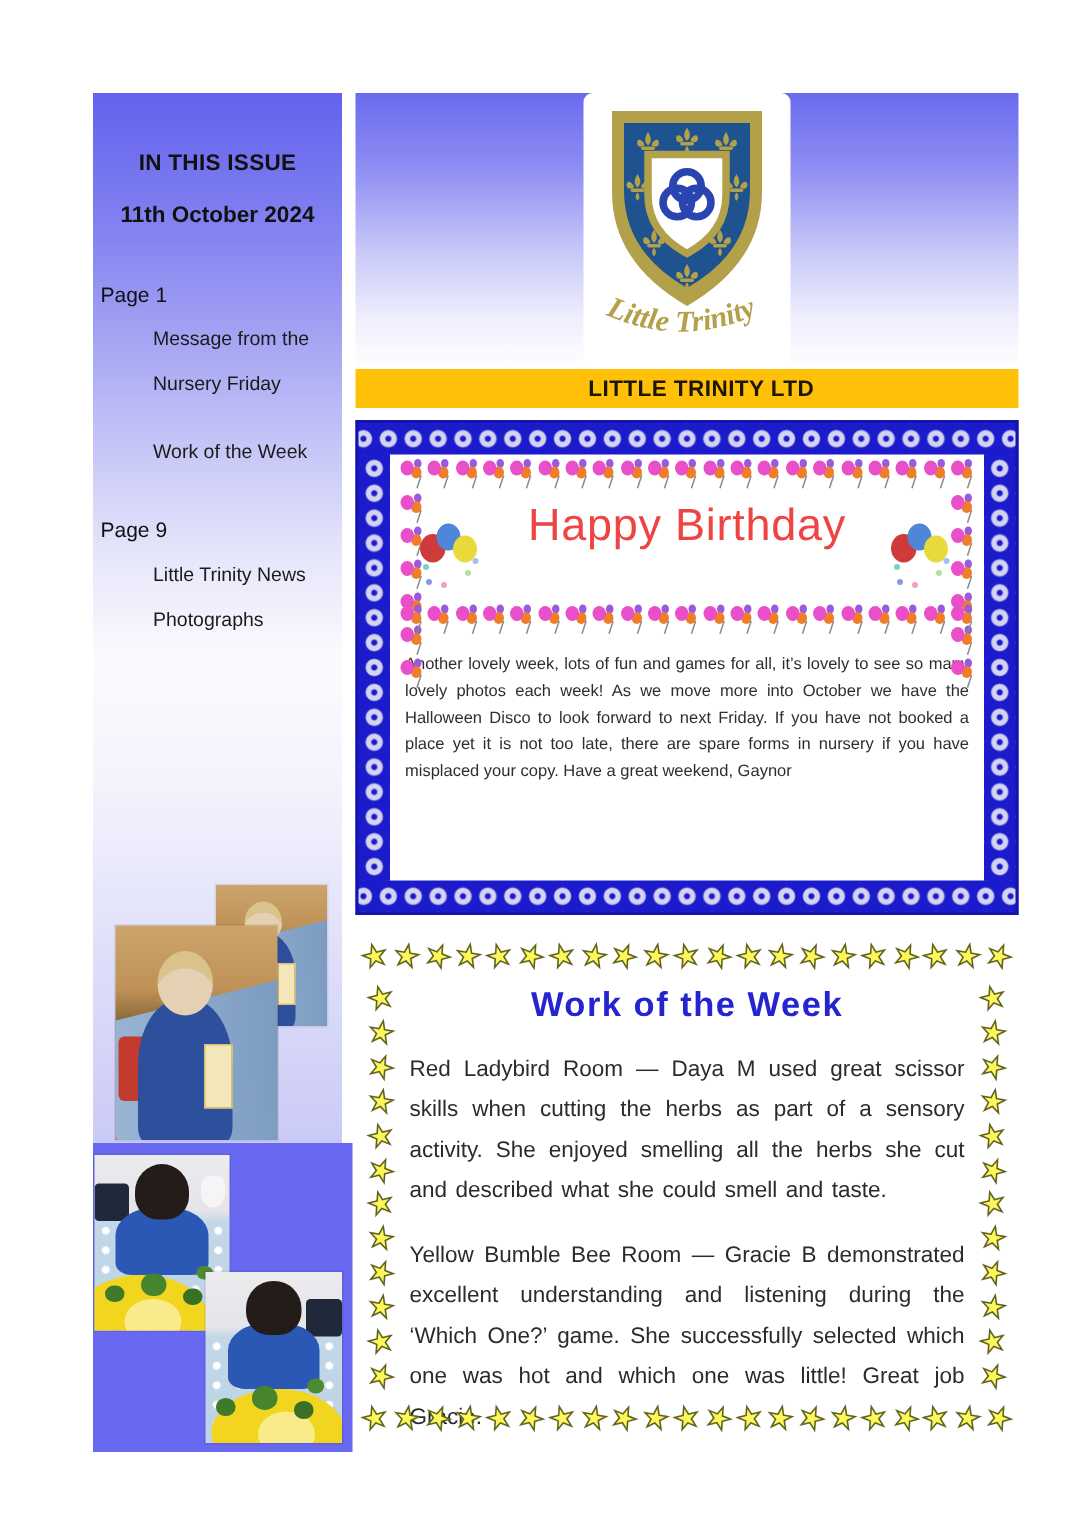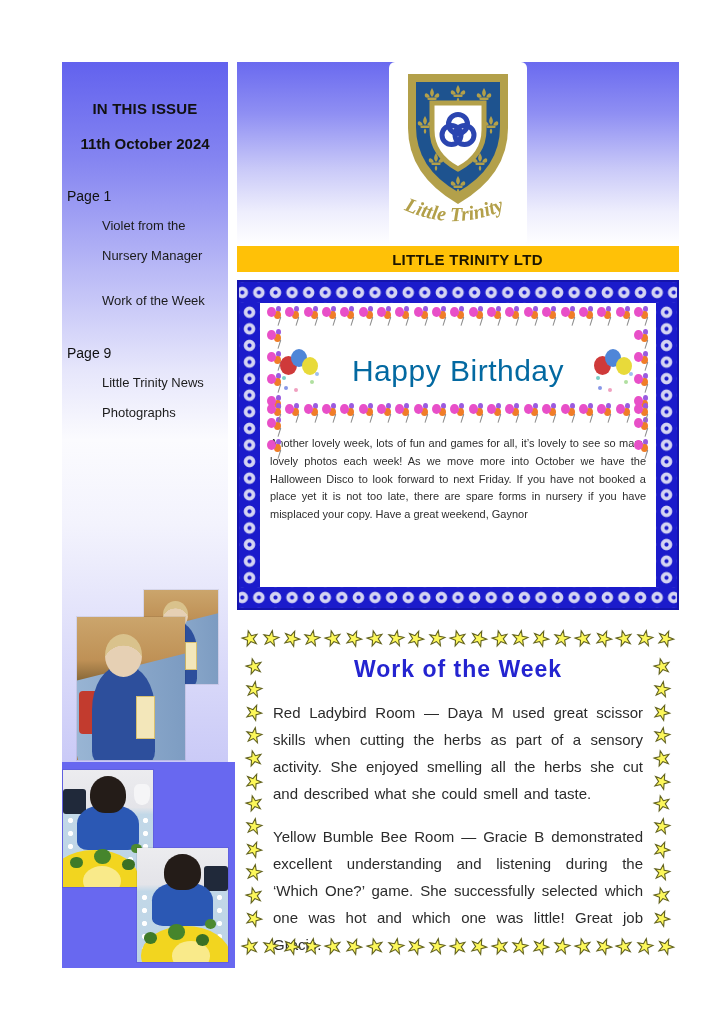--- a/index.html
+++ b/index.html
@@ -72,21 +72,21 @@
     border-right:1px solid #8a8a8a; transform:rotate(18deg); }
   .bday-titles { display:flex; align-items:flex-start; justify-content:space-between; padding:6px 14px 2px; }
   .clip-balloons { position:relative; width:46px; height:52px; margin-top:14px; flex:none; }
   .clip-balloons i { position:absolute; border-radius:50%; }
   .clip-balloons .c1 { left:2px; top:8px; width:17px; height:19px; background:#cf3a3a; }
   .clip-balloons .c2 { left:13px; top:1px; width:16px; height:18px; background:#4f86d8; }
   .clip-balloons .c3 { left:24px; top:9px; width:16px; height:18px; background:#e8da3a; }
   .clip-balloons .conf { left:4px; top:28px; width:4px; height:4px; background:#7ad0c8; border-radius:50%;
     box-shadow:28px 4px 0 #b0e0a0, 12px 12px 0 #f0a0c0, 33px -4px 0 #a0c0f0, 2px 10px 0 #8898e8; }
   .bday-mid { text-align:center; flex:1; }
-  .bday-title { font-size:30px; color:#0369a1; letter-spacing:.5px; margin-top:20px; }
+  .bday-title { font-size:30px; color:#ef4444; letter-spacing:.5px; margin-top:0; }
   .bday-name { font-size:23px; color:#1f1f1f; margin-top:16px; }
   .bday-msg { font-size:11px; line-height:1.62; color:#2e2e2e; text-align:justify; padding:10px 6px 0; }
 
   
   .work { position:relative; width:442px; height:332px; margin-top:16px; background:#ffffff; padding:28px 36px 26px; }
   .stars { display:flex; justify-content:space-between; }
   .stars span { font-size:20px; line-height:1; color:#fcf75a; -webkit-text-stroke:1px #61611f; text-shadow:0 0 1px #6a6a2a; }
   .stars span:nth-child(odd) { transform:rotate(-14deg); }
   .stars span:nth-child(even) { transform:rotate(10deg); }
   .stars span:nth-child(3n) { transform:rotate(22deg); }
@@ -102,22 +102,22 @@
 </style>
 </head>
 <body>
 
 <div class="page">
 
   <aside class="sidebar">
     <div class="sb-heading">IN THIS ISSUE</div>
     <div class="sb-date">11th October 2024</div>
     <div class="sb-pagelabel">Page 1</div>
-    <div class="sb-item">Violet from the</div>
-    <div class="sb-item">Nursery  Manager</div>
+    <div class="sb-item">Message from the</div>
+    <div class="sb-item">Nursery  Friday</div>
     <div class="sb-item gap">Work of the Week</div>
     <div class="sb-pagelabel">Page 9</div>
     <div class="sb-item">Little Trinity  News</div>
     <div class="sb-item">Photographs</div>
   </aside>
 
   <div class="ph ph-nursery" style="left:144px;top:590px;width:74px;height:94px;">
     <div class="tbl"></div>
     <div class="kid"></div>
     <div class="head"></div>

